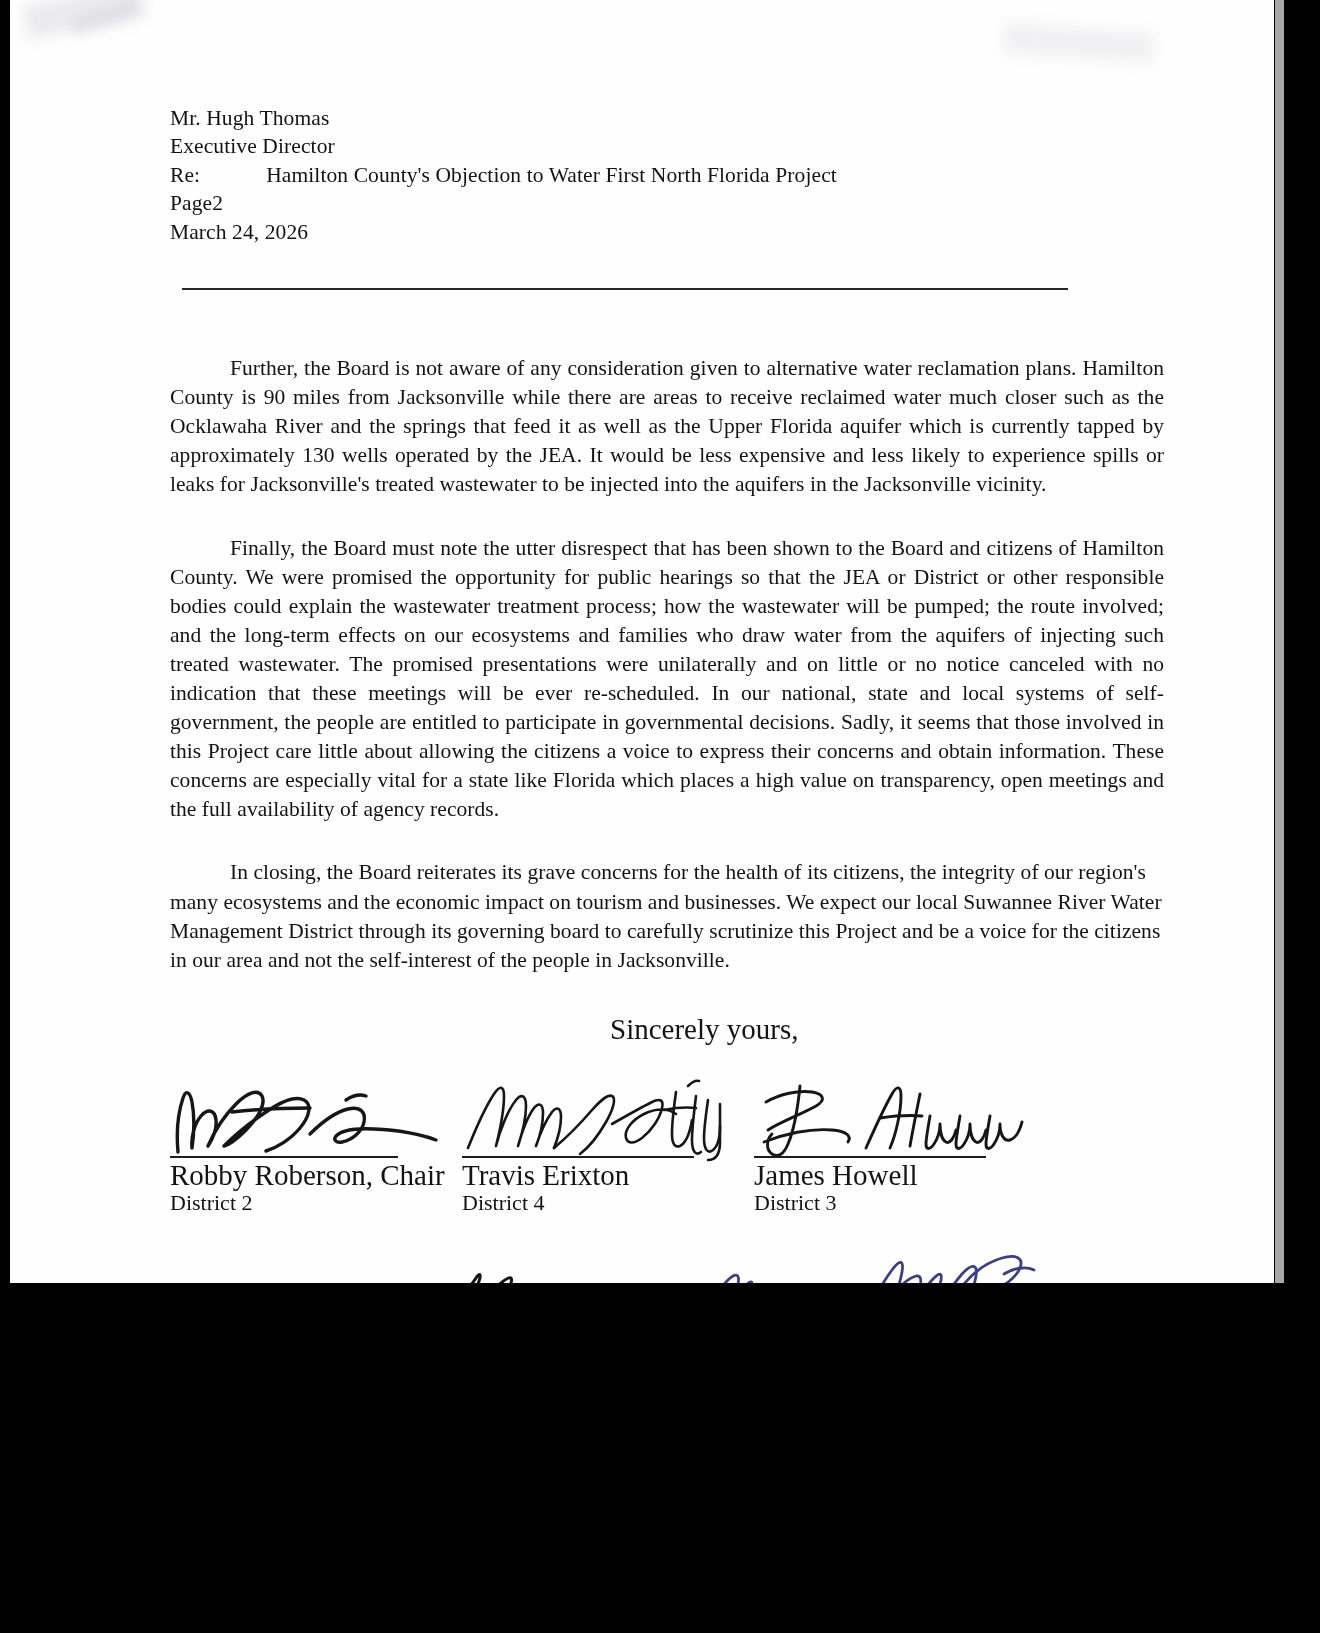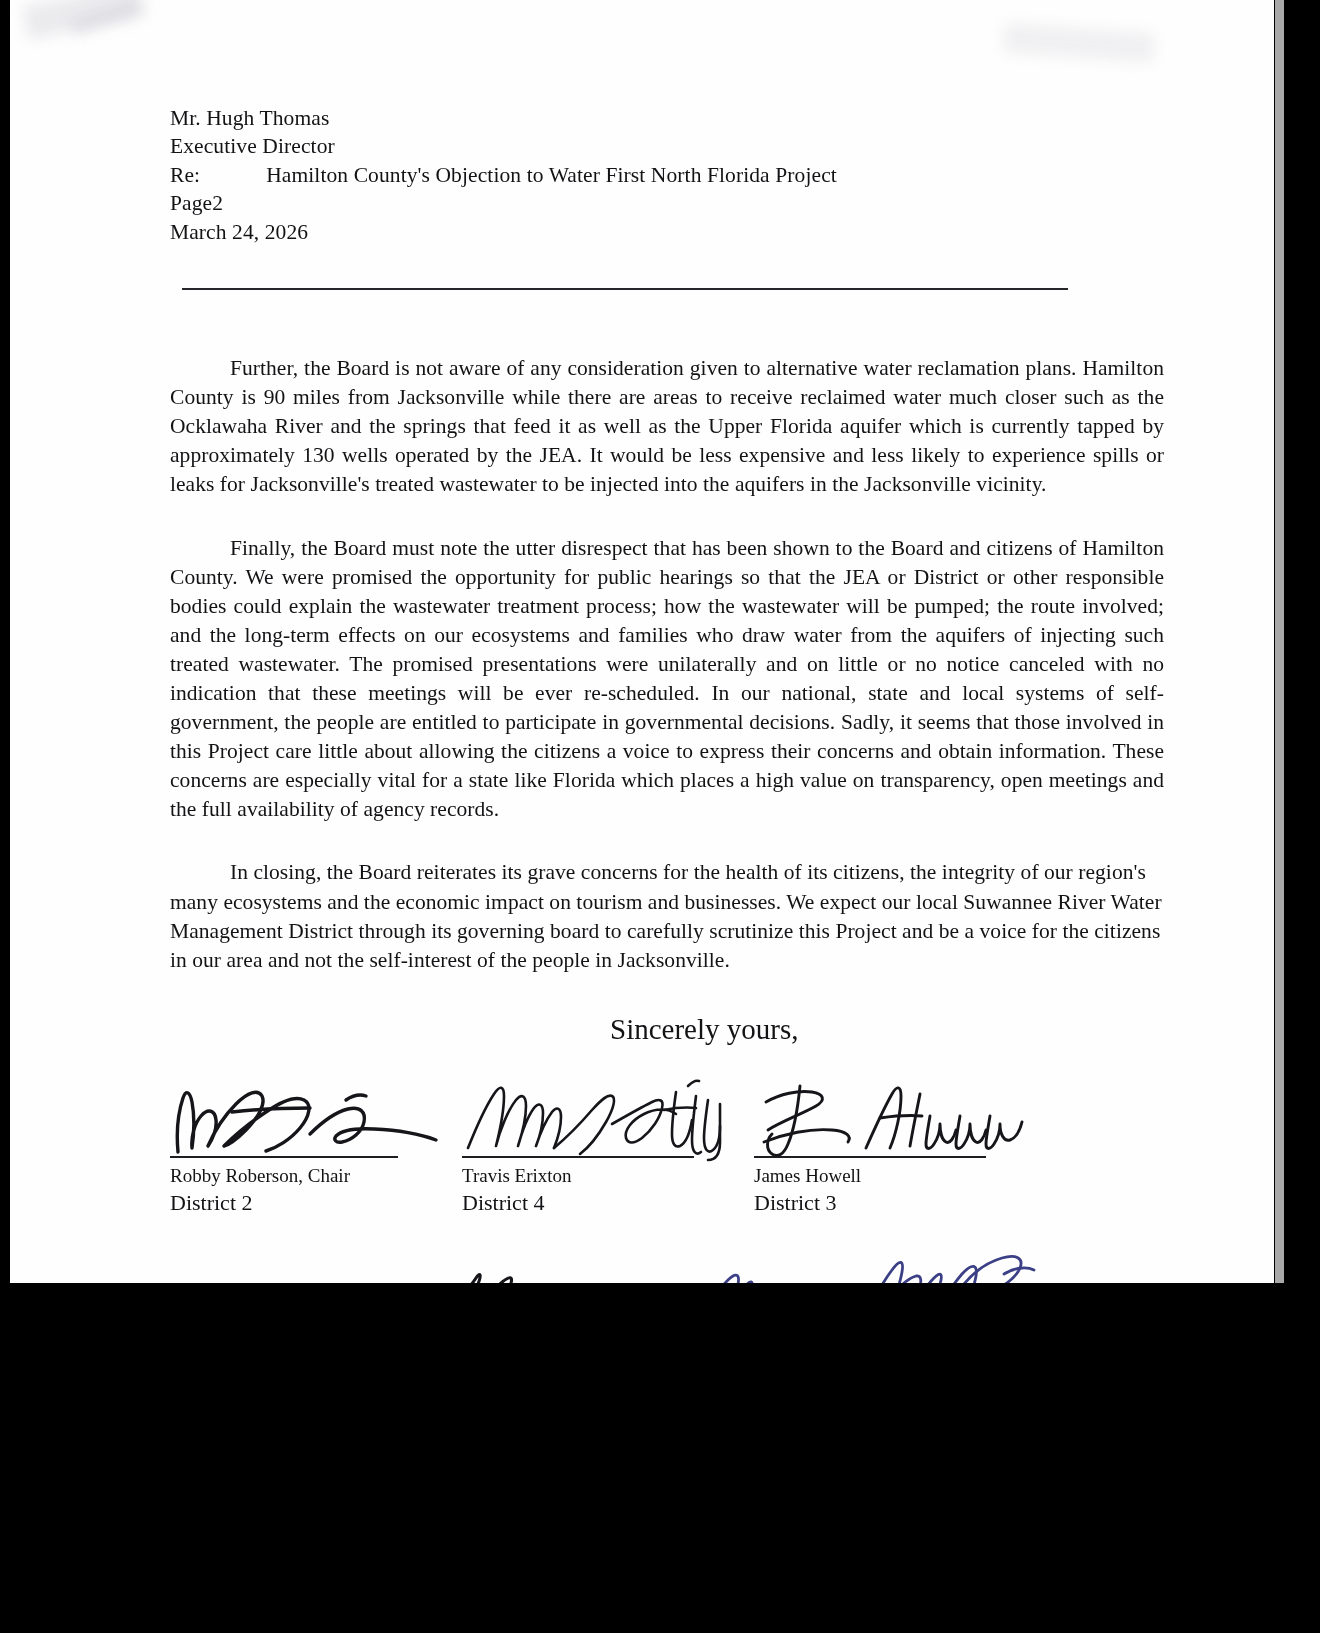--- a/index.html
+++ b/index.html
@@ -133,21 +133,21 @@
   .sig-ink svg { position: absolute; overflow: visible; }
 
   .sig-line {
     border-bottom: 2.1px solid #1d1d22;
     width: 228px;
   }
   .sig-line.w2 { width: 232px; }
   .sig-line.w3 { width: 232px; }
 
   .sig-name {
-    font-size: 19px;
+    font-size: 29px;
     line-height: 27px;
     margin-top: 4px;
     white-space: nowrap;
   }
   .sig-district {
     font-size: 22px;
     line-height: 27px;
   }
 </style>
 </head>

